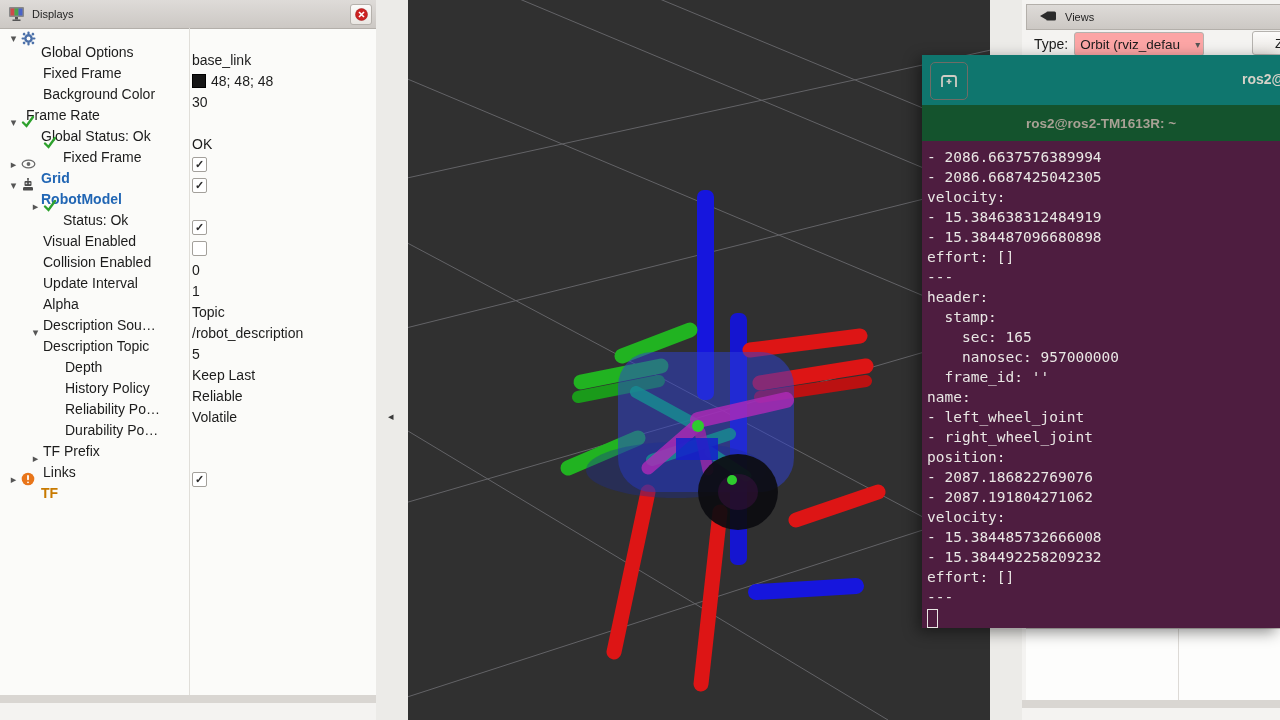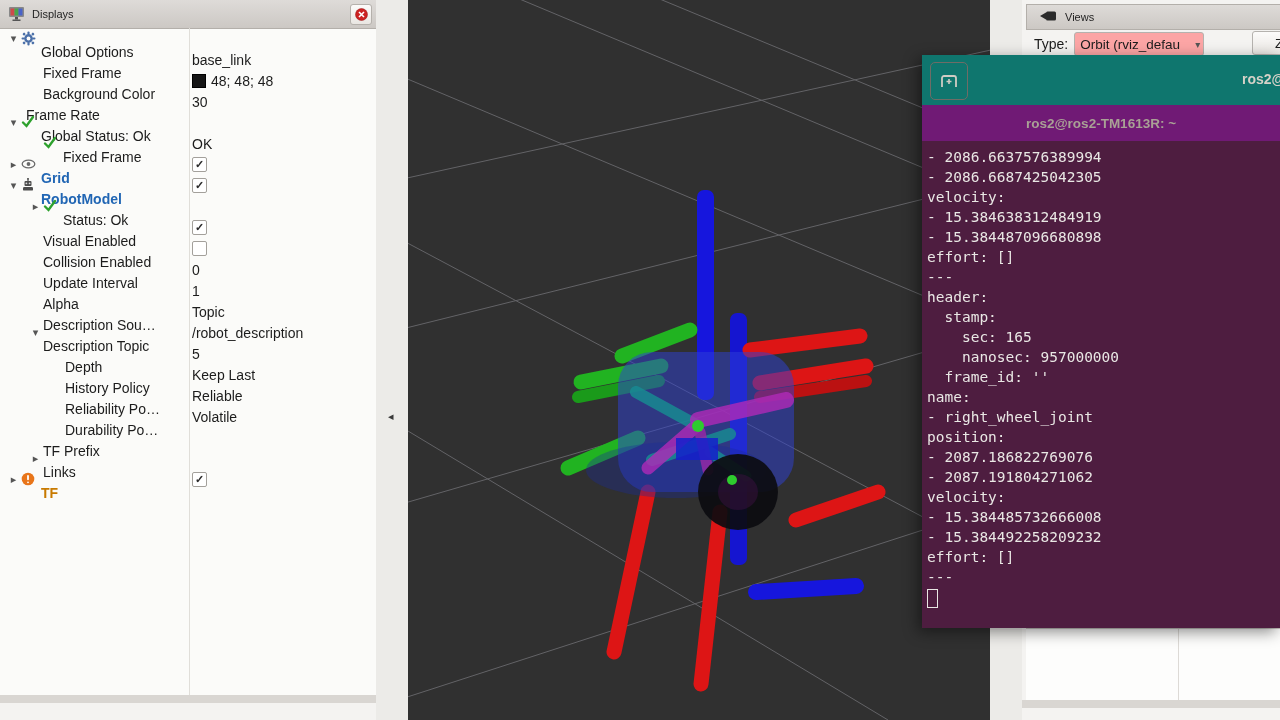--- a/index.html
+++ b/index.html
@@ -59,21 +59,21 @@
   #views-footer2{position:absolute;left:0;top:708px;width:258px;height:12px;background:#f4f3f1;}
 
   
   #terminal{position:absolute;left:922px;top:55px;width:358px;height:573px;
     box-shadow:-4px 4px 14px rgba(0,0,0,.45);}
   #term-titlebar{position:absolute;left:0;top:0;width:358px;height:50px;background:#0f766e;padding-left:44px;}
   #newtab-btn{position:absolute;left:8px;top:7px;width:36px;height:36px;border:1px solid #6e6c66;
     border-radius:5px;display:flex;align-items:center;justify-content:center;}
   #term-window-title{position:absolute;left:320px;top:16px;color:#d6d2c8;font-weight:bold;
     font-size:14px;white-space:nowrap;}
-  #term-tabbar{position:absolute;left:0;top:50px;width:358px;height:36px;background:#701a75;
+  #term-tabbar{position:absolute;left:0;top:50px;width:358px;height:36px;background:#14532d;
     display:flex;align-items:center;justify-content:center;}
   #term-tab-title{color:#a9a195;font-weight:bold;font-size:13.5px;white-space:nowrap;}
   #term-content{position:absolute;left:0;top:86px;width:358px;height:487px;background:#4e1d40;
     overflow:hidden;font-family:"DejaVu Sans Mono",monospace;font-size:14.5px;color:#e9e7e4;
     padding:6px 0 0 5px;box-sizing:border-box;}
   .term-line{height:20px;line-height:20px;white-space:pre;}
   #term-cursor{display:inline-block;width:9px;height:17px;border:1.5px solid #e9e7e4;margin-top:2px;}
 </style>
 </head>
 <body>
@@ -374,20 +374,21 @@
           <div class="term-line">- 15.384638312484919</div>
           <div class="term-line">- 15.384487096680898</div>
           <div class="term-line">effort: []</div>
           <div class="term-line">---</div>
           <div class="term-line">header:</div>
           <div class="term-line">  stamp:</div>
           <div class="term-line">    sec: 165</div>
           <div class="term-line">    nanosec: 957000000</div>
           <div class="term-line">  frame_id: ''</div>
           <div class="term-line">name:</div>
+          <div class="term-line">- left_wheel_joint</div>
           <div class="term-line">- right_wheel_joint</div>
           <div class="term-line">position:</div>
           <div class="term-line">- 2087.186822769076</div>
           <div class="term-line">- 2087.191804271062</div>
           <div class="term-line">velocity:</div>
           <div class="term-line">- 15.384485732666008</div>
           <div class="term-line">- 15.384492258209232</div>
           <div class="term-line">effort: []</div>
           <div class="term-line">---</div>
         </div>

